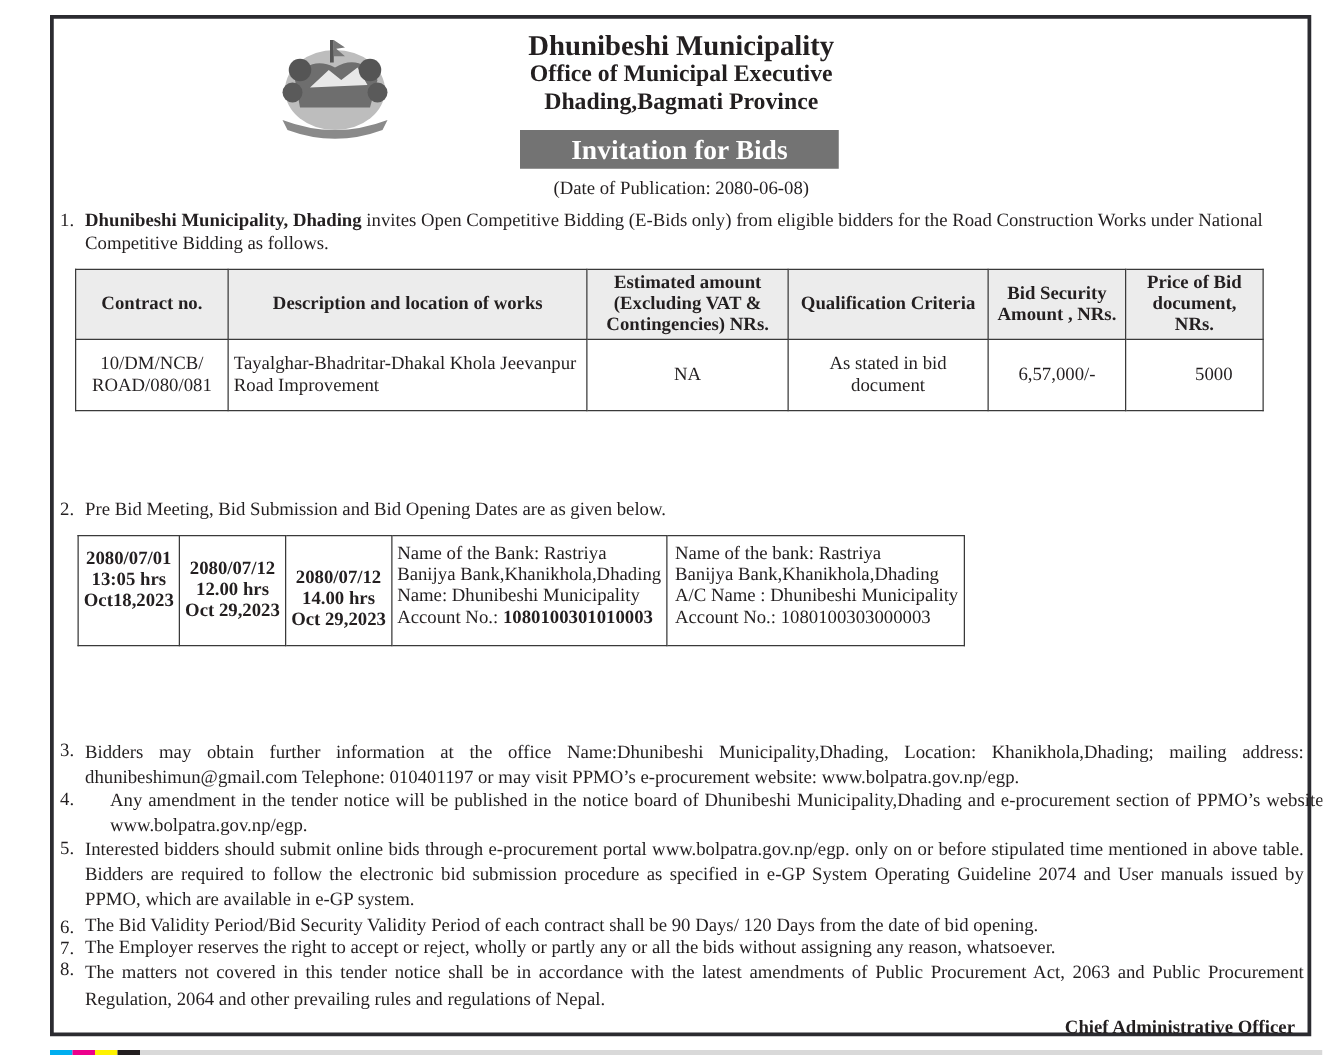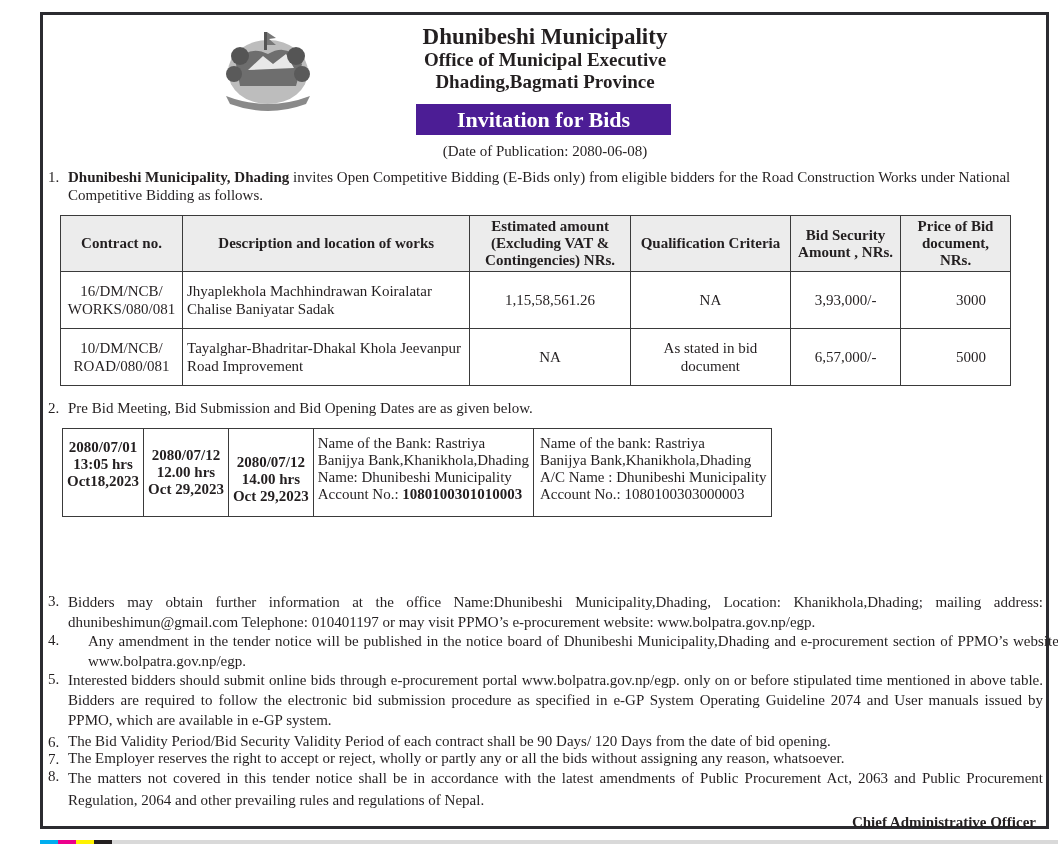--- a/index.html
+++ b/index.html
@@ -3,21 +3,21 @@
 <meta charset="utf-8">
 <style>
   html, body { margin:0; padding:0; background:#fff; }
   body { width:1058px; height:844px; position:relative; overflow:hidden; font-family:"Liberation Serif", serif; color:#231f20; }
   .frame { position:absolute; left:40px; top:12px; width:1009px; height:817px; border:3px solid #2b2b30; border-right-width:3px; box-sizing:border-box; }
   .emblem { position:absolute; left:218px; top:24px; width:100px; height:90px; }
   .hdr { position:absolute; left:380px; width:330px; text-align:center; font-weight:bold; }
   .h1 { top:24px; font-size:23px; }
   .h2 { top:49px; font-size:19px; }
   .h3 { top:71px; font-size:19px; }
-  .banner { position:absolute; left:416px; top:104px; width:255px; height:31px; background:#4c1d95; color:#fff; font-weight:bold; font-size:22px; text-align:center; line-height:31px; }
+  .banner { position:absolute; left:416px; top:104px; width:255px; height:31px; background:#737373; color:#fff; font-weight:bold; font-size:22px; text-align:center; line-height:31px; }
   .pubdate { position:absolute; left:380px; top:143px; width:330px; text-align:center; font-weight:normal; font-size:15px; }
   .para { position:absolute; left:48px; font-size:15px; line-height:18px; font-family:"Liberation Serif", serif; }
   .para .num { position:absolute; left:0; top:0; }
   .para .txt { position:absolute; left:20px; }
   .justify { text-align:justify; text-align-last:auto; }
   table { border-collapse:collapse; position:absolute; font-size:15px; }
   td, th { border:1.5px solid #3a3a3a; padding:0 4px; }
   th { background:#ececec; font-weight:bold; text-align:center; line-height:17px; }
   .t1 { left:60px; top:215px; width:951px; }
   .t1 td { height:56px; line-height:18px; }
@@ -62,28 +62,20 @@
 
 <table class="t1">
   <tbody>
       <tr style="height:56px;">
     <th style="width:112px;">Contract no.</th>
     <th style="width:276px;">Description and location of works</th>
     <th style="width:150px;">Estimated amount (Excluding VAT &amp; Contingencies) NRs.</th>
     <th style="width:150px;">Qualification Criteria</th>
     <th style="width:100px;">Bid Security Amount , NRs.</th>
     <th style="width:100px;">Price of Bid document, NRs.</th>
-  </tr>
-  <tr>
-    <td class="center">16/DM/NCB/ WORKS/080/081</td>
-    <td>Jhyaplekhola Machhindrawan Koiralatar Chalise Baniyatar Sadak</td>
-    <td class="center">1,15,58,561.26</td>
-    <td class="center">NA</td>
-    <td class="center">3,93,000/-</td>
-    <td class="right" style="padding-right:24px;">3000</td>
   </tr>
   <tr>
     <td class="center">10/DM/NCB/ ROAD/080/081</td>
     <td>Tayalghar-Bhadritar-Dhakal Khola Jeevanpur Road Improvement</td>
     <td class="center">NA</td>
     <td class="center">As stated in bid document</td>
     <td class="center">6,57,000/-</td>
     <td class="right" style="padding-right:24px;">5000</td>
   </tr>
 </tbody>

